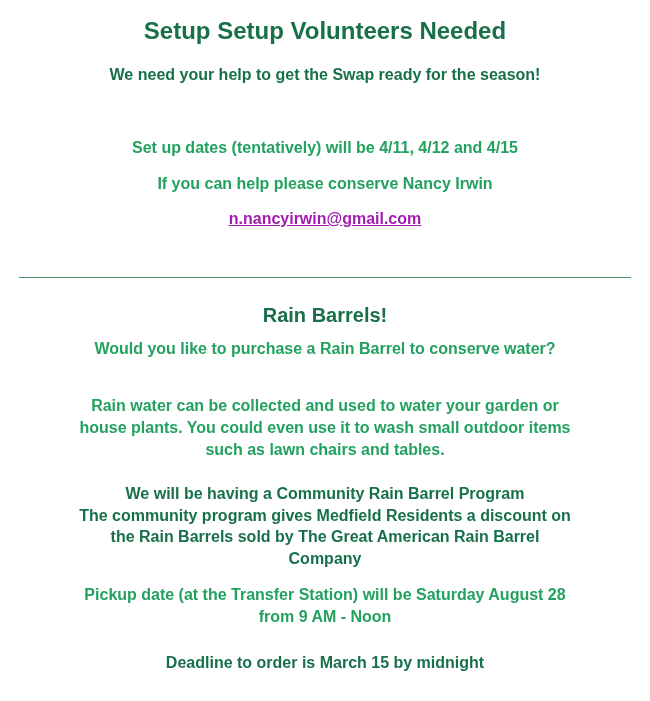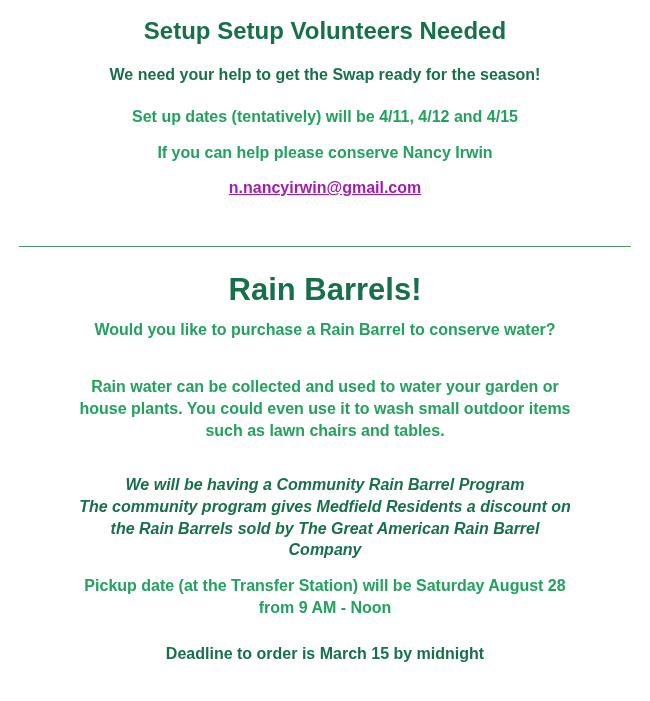--- a/index.html
+++ b/index.html
@@ -24,38 +24,38 @@
   }
   .dark   { color: #17704a; }
   .bright { color: #22a15f; }
 
   h1.swap-title {
     font-size: 24px;
     line-height: 1.1;
     margin: 18px 0 0 0;
   }
   h2.rain-title {
-    font-size: 31px;
+    font-size: 20px;
     line-height: 1.1;
     margin: 26px 0 0 0;
   }
   p {
     font-size: 16px;
     line-height: 1.37;
     margin: 0;
   }
   .multi { white-space: pre-line; }
 
   p.intro        { margin-top: 20px; }
-  p.dates        { margin-top: 20px; }
+  p.dates        { margin-top: 51px; }
   p.contact      { margin-top: 14px; }
   p.email-row    { margin-top: 13px; }
   p.question     { margin-top: 12px; }
   p.info         { margin-top: 35px; }
-  p.program      { margin-top: 32px; font-style: italic; }
+  p.program      { margin-top: 22px; }
   p.pickup       { margin-top: 14px; }
   p.deadline     { margin-top: 24px; }
 
   hr.divider {
     border: none;
     border-top: 1px solid #4f9463;
     width: 612px;
     margin: 47px auto 0 auto;
   }
   a.link {

